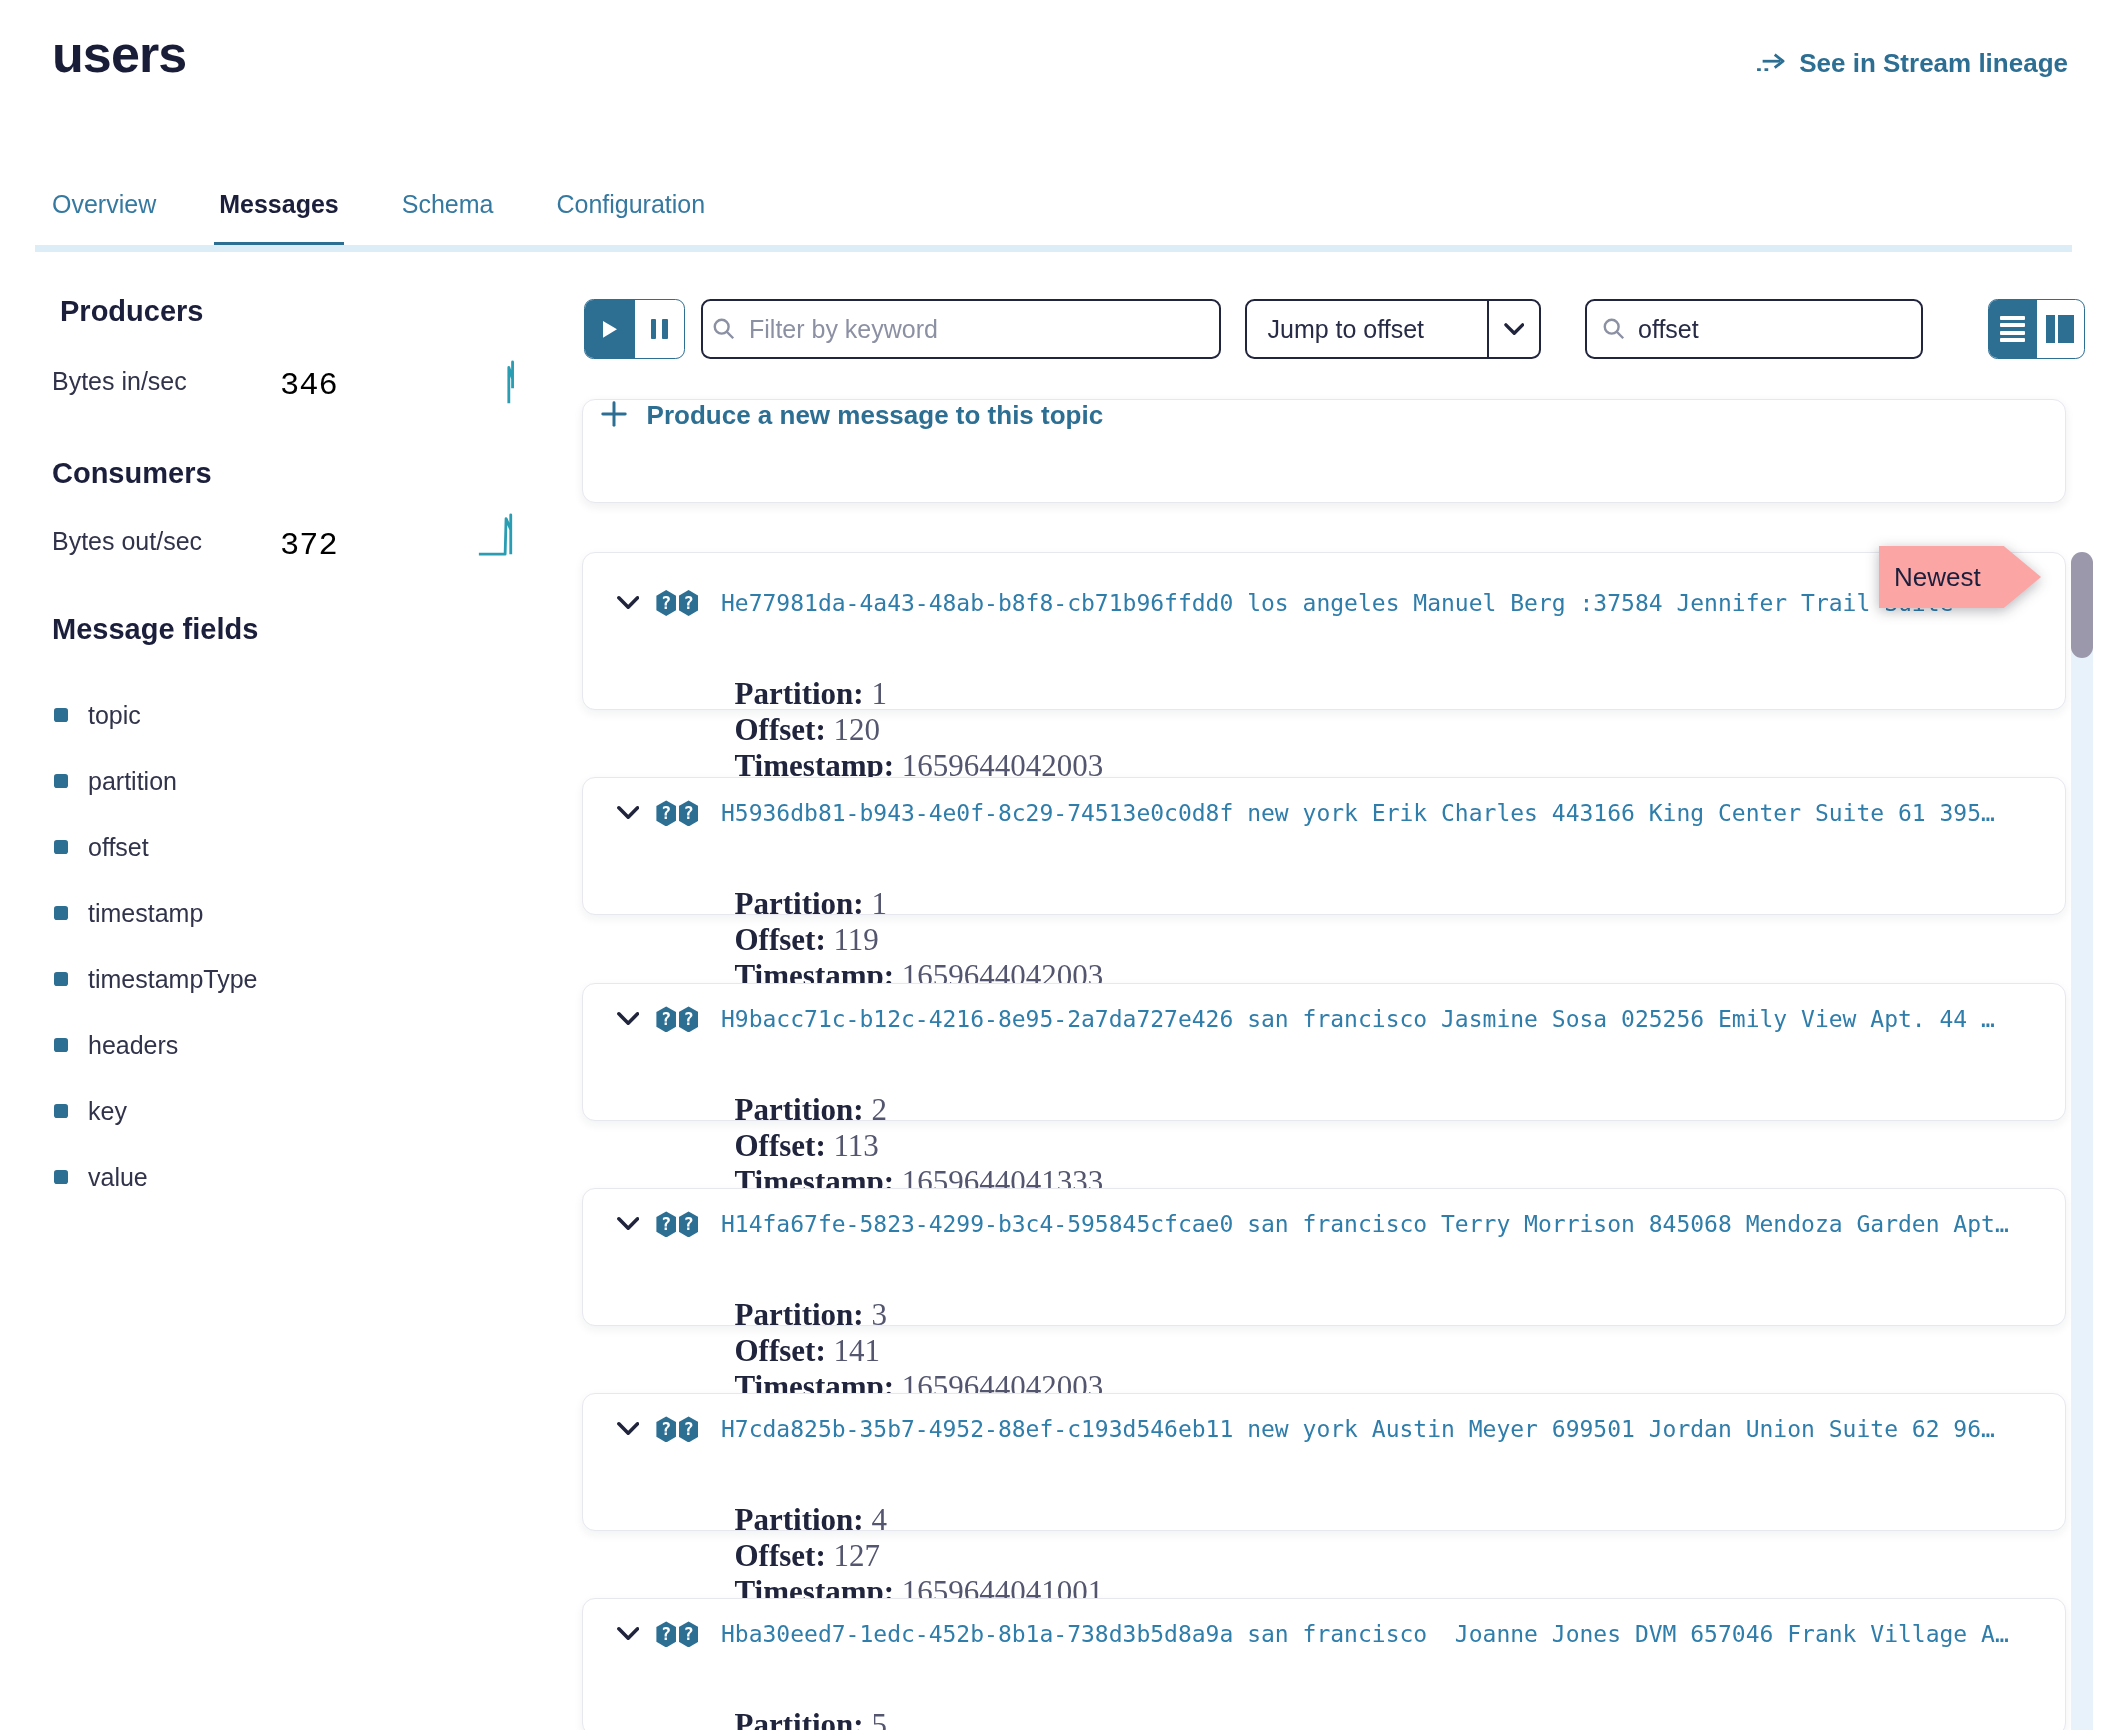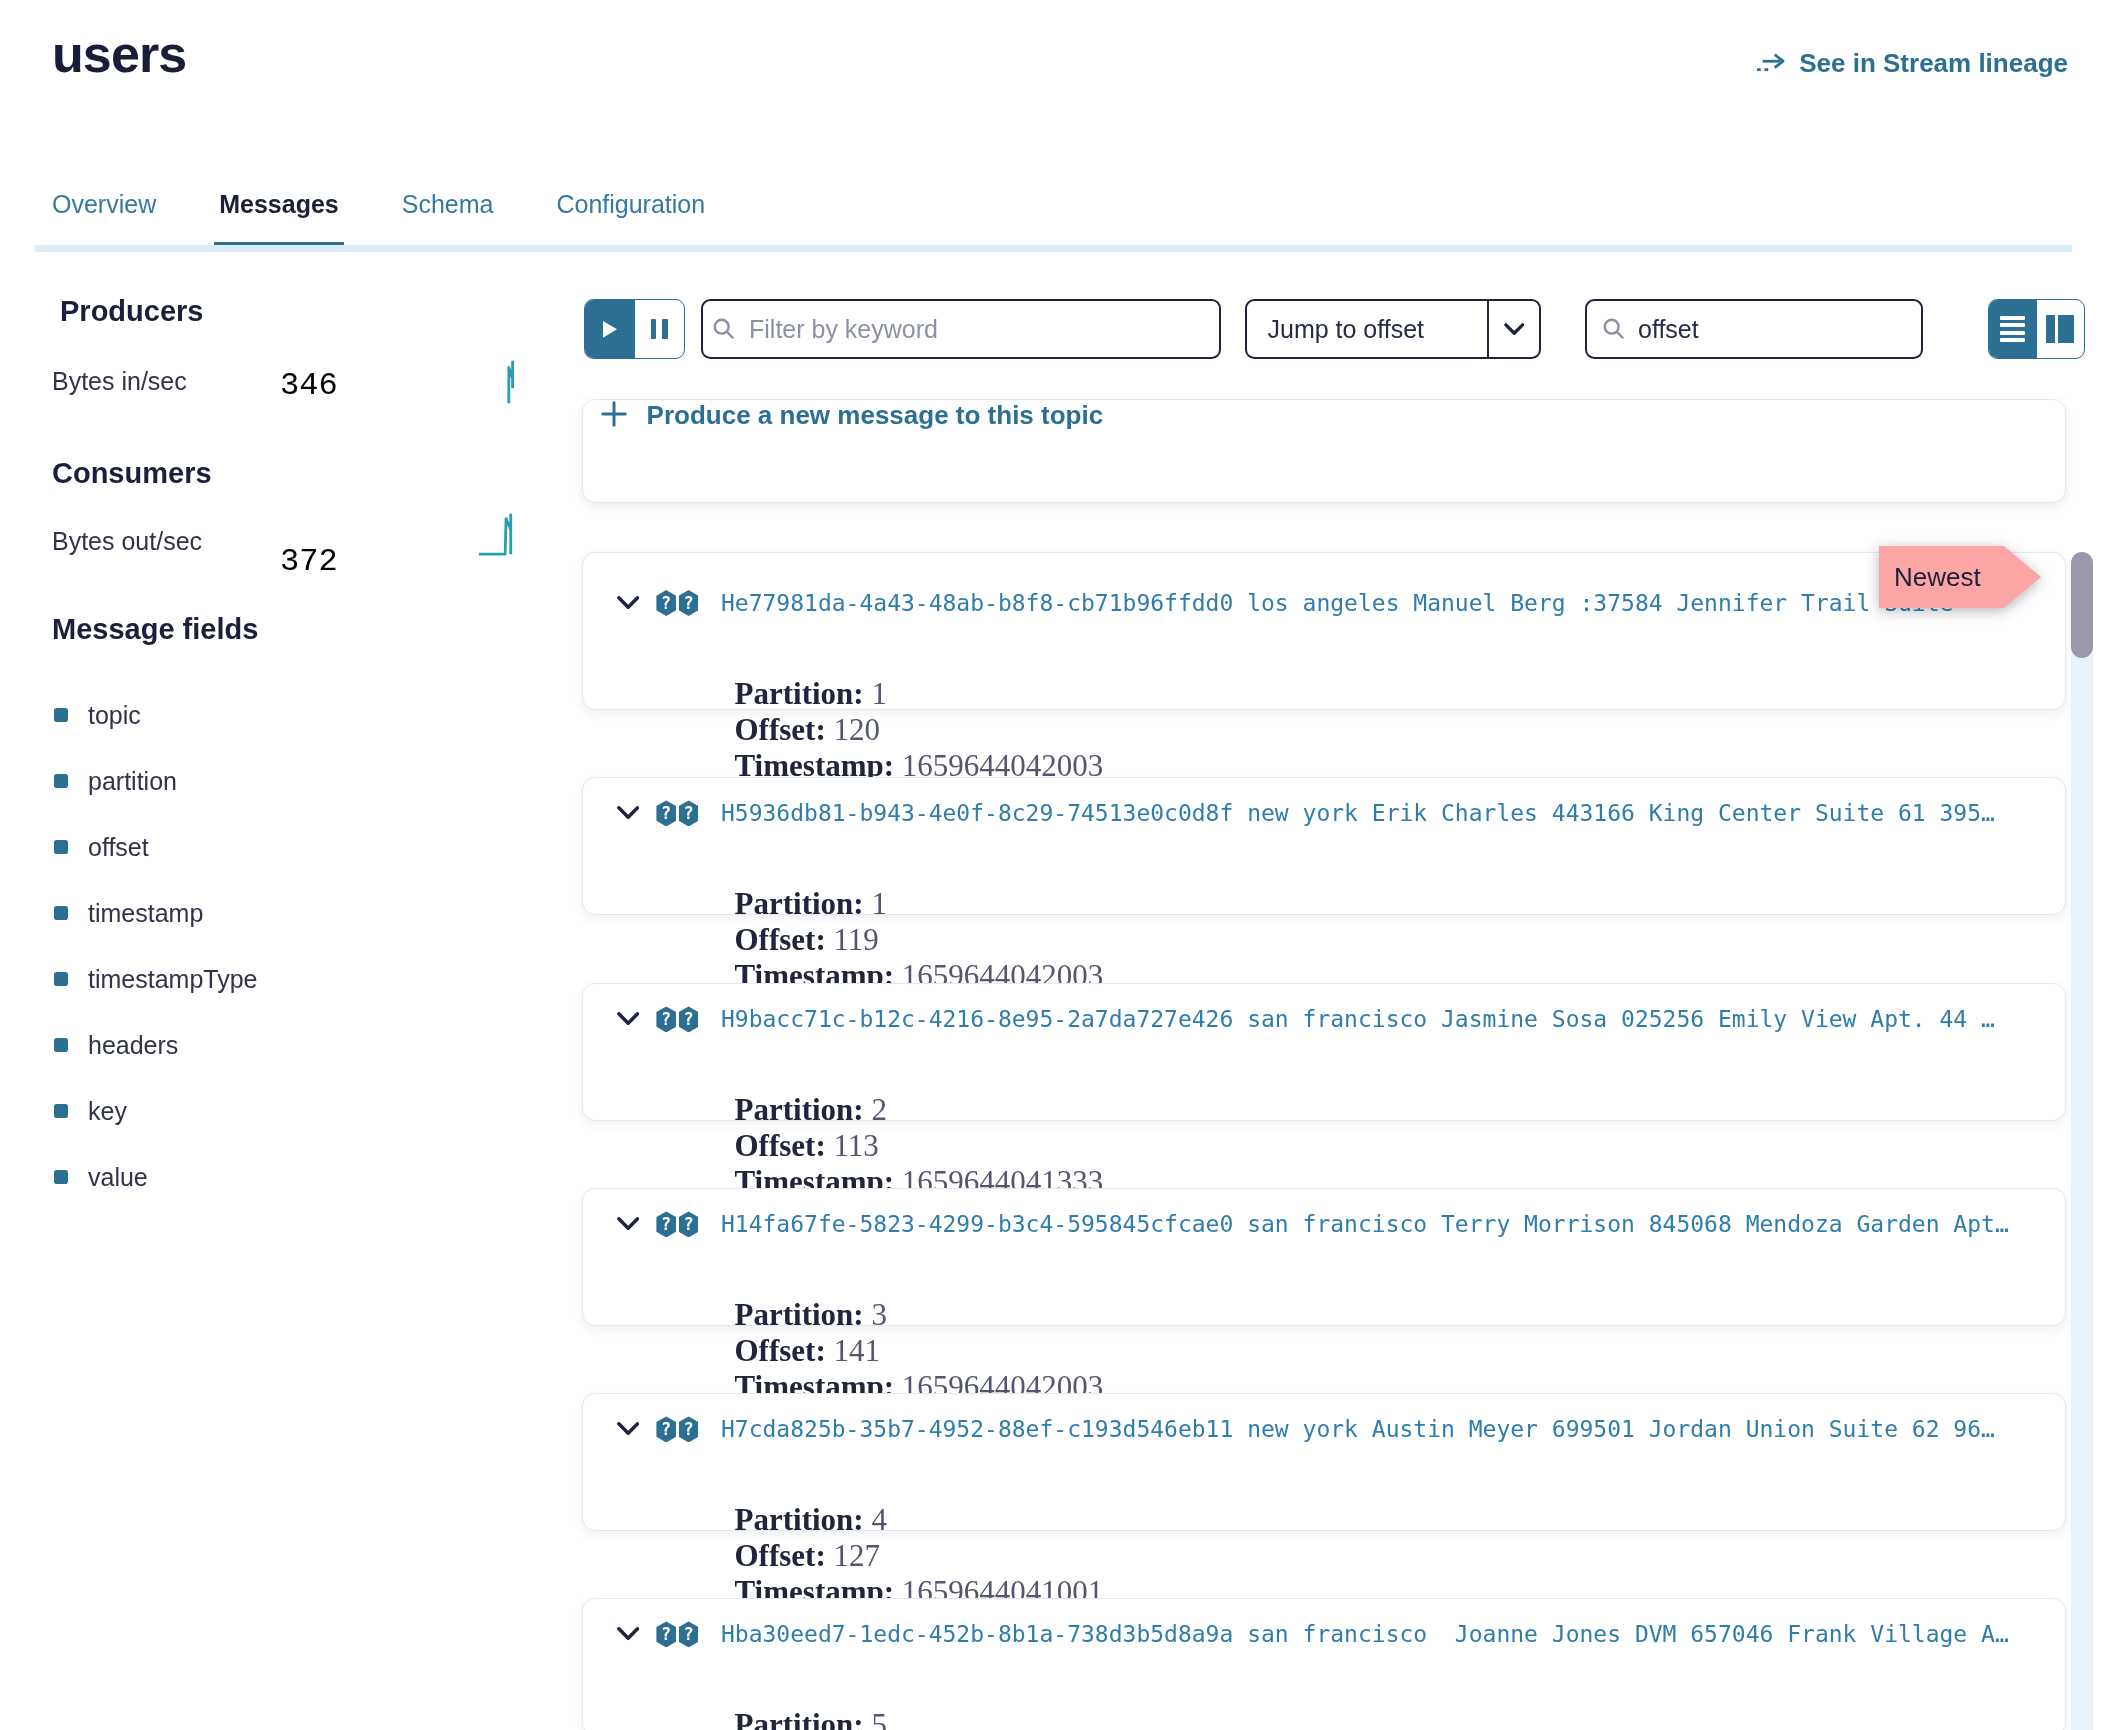--- a/index.html
+++ b/index.html
@@ -117,21 +117,21 @@
   <div class="metric-label" style="top:367px;">Bytes in/sec</div>
   <div class="metric-value" style="top:367px;">346</div>
   <span class="spark" style="left:505px; top:360px;">
     <svg width="17" height="45" viewBox="0 0 18 48" fill="none" stroke="#2a9db2" stroke-width="3" stroke-linejoin="round">
       <polyline points="4,46 4,8 8,20 8,2 8,30"></polyline>
     </svg>
   </span>
 
   <div class="side-h" style="top:457px;">Consumers</div>
   <div class="metric-label" style="top:527px;">Bytes out/sec</div>
-  <div class="metric-value" style="top:527px;margin-top:16px;">372</div>
+  <div class="metric-value" style="top:527px;">372</div>
   <span class="spark" style="left:477px; top:511px;">
     <svg width="45" height="47" viewBox="0 0 48 50" fill="none" stroke="#2a9db2" stroke-width="3" stroke-linejoin="round">
       <polyline points="2,46 30,46 31,8 36,20 36,4 36,46"></polyline>
     </svg>
   </span>
 
   <div class="side-h" style="top:613px;">Message fields</div>
   <ul class="fields-list">
     <li class="field-item">
       <span class="bullet"></span>

